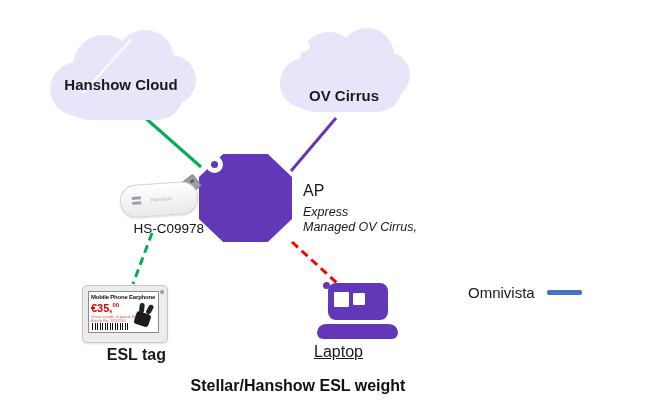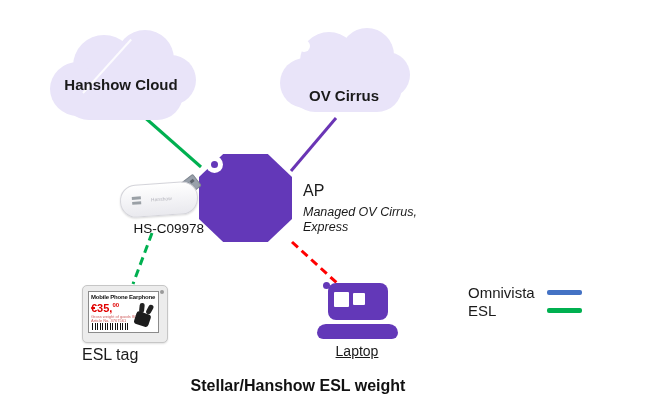--- a/index.html
+++ b/index.html
@@ -74,36 +74,36 @@
   .esl-info{margin:1px 0 0 2px;font-size:4px;line-height:4.5px;color:#d06060;}
   .esl-barcode{position:absolute;left:3px;bottom:2px;width:36px;height:7px;
                background:repeating-linear-gradient(90deg,#111 0 1px,#fff 1px 3px,#111 3px 4px,#fff 4px 5px);}
   .esl-earbuds{position:absolute;right:3px;top:11px;width:22px;height:26px;
                transform:rotate(18deg);}
   .esl-case{position:absolute;left:3px;top:10px;width:15px;height:13px;background:#1c1c1c;
             border-radius:3px;}
   .esl-bud{position:absolute;width:5px;height:10px;background:#222;border-radius:2.5px;}
   .esl-bud.e1{left:4px;top:1px;transform:rotate(-12deg);}
   .esl-bud.e2{left:12px;top:0;transform:rotate(10deg);}
-  .esl-label{position:absolute;left:82px;top:346px;width:84px;text-align:left;
-             font-size:16px;color:#1a1a1a;}
+  .esl-label{position:absolute;left:82px;top:346px;width:84px;text-align:right;
+             font-size:16px;color:#1a1a1a;font-weight:bold;}
 
   
   .laptop{position:absolute;left:314px;top:278px;width:86px;height:62px;}
   .laptop-dot{position:absolute;left:9px;top:4px;width:7px;height:7px;background:#6338B8;
               border-radius:50%;}
   .laptop-screen{position:absolute;left:14px;top:5px;width:60px;height:37px;
                  background:#6338B8;border-radius:8px;}
   .laptop-win{position:absolute;background:#fff;border-radius:1px;}
   .laptop-win.w1{left:6px;top:9px;width:15px;height:15px;}
   .laptop-win.w2{left:25px;top:10px;width:12px;height:12px;}
   .laptop-base{position:absolute;left:3px;top:46px;width:81px;height:15px;
                background:#6338B8;border-radius:10px 10px 7px 7px;}
-  .laptop-label{position:absolute;left:314px;top:343px;width:86px;text-align:center;
-                font-size:14px;color:#1a1a1a;text-decoration:underline;}
+  .laptop-label{position:absolute;left:314px;top:343px;width:86px;text-align:left;
+                font-size:16px;color:#1a1a1a;text-decoration:underline;}
 
   
   .legend{position:absolute;left:462px;top:283px;width:120px;}
   .legend-row{display:flex;align-items:center;height:18.5px;padding-left:6px;}
   .legend-label{font-size:15px;color:#1a1a1a;}
   .legend-swatch{margin-left:auto;width:35px;height:5px;border-radius:2px;}
 
   
   .diagram-title{position:absolute;left:148px;top:377px;width:300px;text-align:center;
                  font-size:16px;font-weight:bold;color:#111;}
@@ -141,22 +141,22 @@
     <div class="cloud-dot"></div>
     <div class="cloud-label">OV Cirrus</div>
   </div>
 
   <div class="ap-octagon"></div>
   <div class="ap-ring">
     <div class="ap-ring-dot"></div>
   </div>
   <div class="ap-label">AP</div>
   <div class="ap-desc">
+    <div>Express</div>
     <div>Managed OV Cirrus,</div>
-    <div>Express</div>
   </div>
 
   <div class="dongle">
     <div class="dongle-plug">
       <i class="s1"></i>
         <i class="s2"></i>
     </div>
     <div class="dongle-body">
       <div class="dongle-bar b1"></div>
       <div class="dongle-bar b2"></div>
@@ -192,21 +192,17 @@
     </div>
     <div class="laptop-base"></div>
   </div>
   <div class="laptop-label">Laptop</div>
 
   <div class="legend">
     <div class="legend-row">
       <span class="legend-label">Omnivista</span>
       <span class="legend-swatch" style="background: rgb(68, 114, 196);"></span>
     </div>
-    <div class="legend-row">
-      <span class="legend-label">ESL</span>
-      <span class="legend-swatch" style="background: rgb(0, 176, 80);"></span>
-    </div>
   </div>
 
   <div class="diagram-title">Stellar/Hanshow ESL weight</div>
 
 </div>
 
 </body></html>

